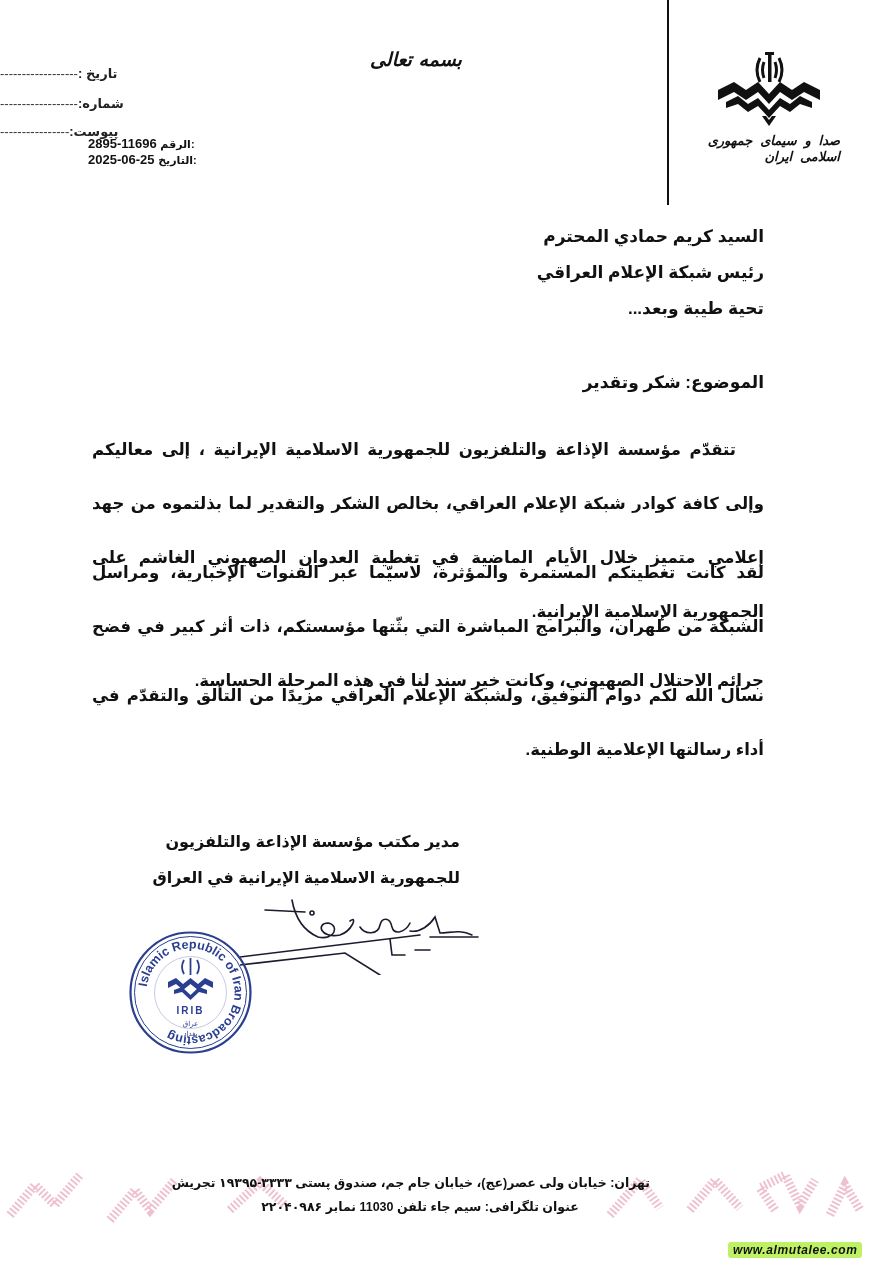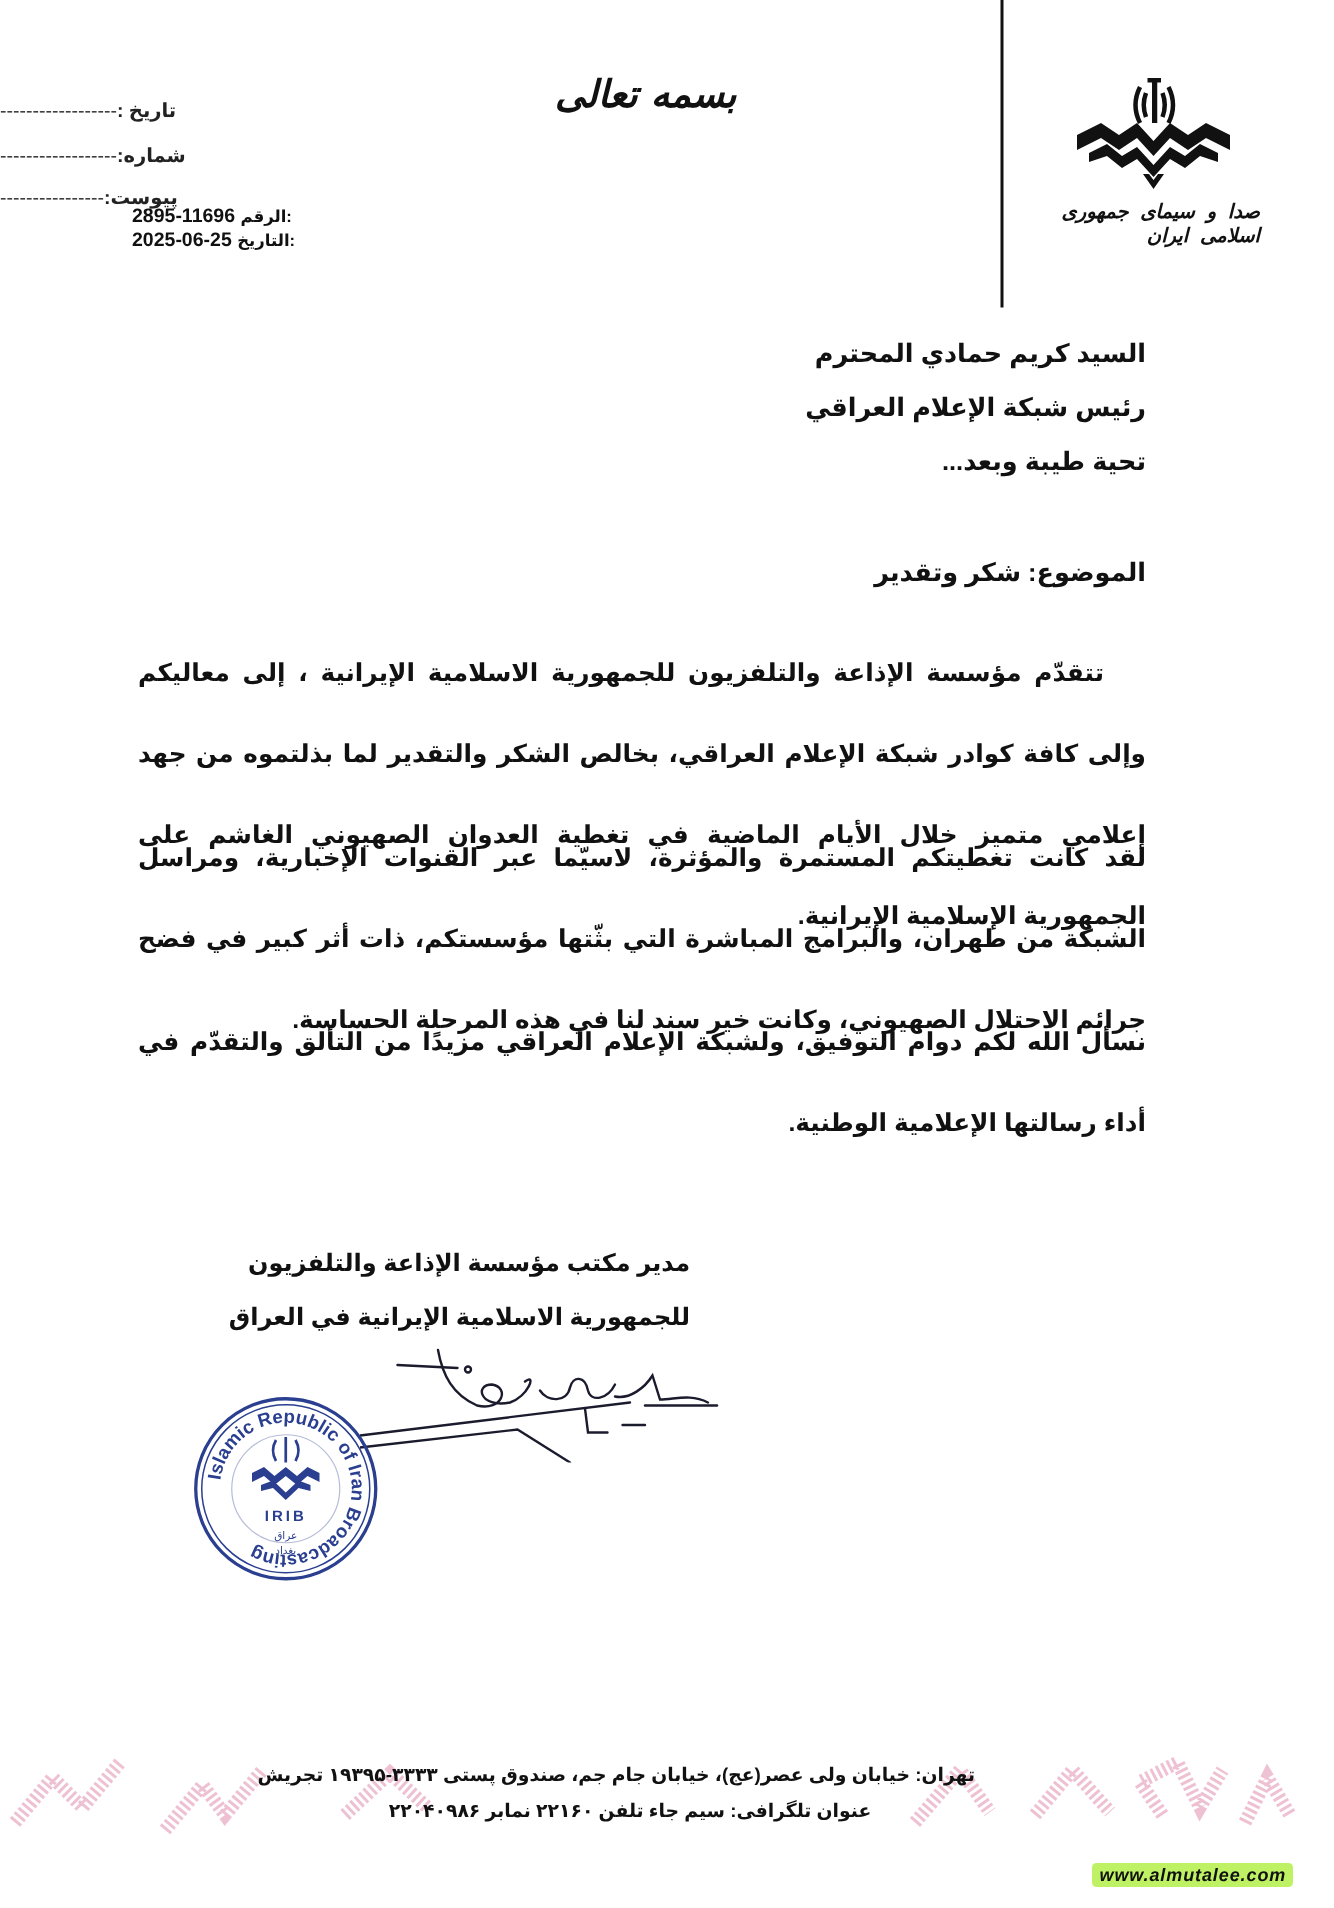--- a/index.html
+++ b/index.html
@@ -7,21 +7,21 @@
          font-family:"Liberation Sans", "DejaVu Sans", sans-serif; color:#111; }
 
   
   .field-row { position:absolute; left:0; font-size:13px; color:#222; white-space:nowrap; }
   .field-row .dashes { letter-spacing:0; color:#333; }
   .ref { position:absolute; font-weight:bold; font-size:13px; white-space:nowrap; color:#111; }
   .ref .lbl { font-size:11px; }
 
   
   .basmala { position:absolute; left:370px; top:48px; font-family:"DejaVu Serif", serif;
-             font-style:italic; font-weight:bold; font-size:25px; color:#111; direction:rtl; }
+             font-style:italic; font-weight:bold; font-size:19px; color:#111; direction:rtl; }
 
   
   .vline { position:absolute; left:667px; top:0; width:2px; height:205px; background:#111; }
 
   
   .logo { position:absolute; left:712px; top:50px; width:115px; height:80px; }
   .logo-caption { position:absolute; left:700px; top:133px; width:140px; font-family:Liberation Mono, monospace;
                   font-style:italic; font-weight:bold; font-size:13px; text-align:right; direction:rtl; color:#111; }
 
   
@@ -150,15 +150,15 @@
     <path d="M110 60 L135 30 L150 50 L175 20"></path>
     <path d="M230 50 L260 22 L285 45"></path>
     <path d="M610 55 L640 20 L660 48"></path>
     <path d="M690 50 L715 20 L740 48"></path>
     <path d="M775 50 L760 28 L785 15 L800 45 L815 20"></path>
     <path d="M830 55 L845 25 L860 50"></path>
   </g>
 </svg>
 
 <div class="footer-line" style="top:1175px;">تهران: خیابان ولی عصر(عج)، خیابان جام جم، صندوق پستی ۳۳۳۳-۱۹۳۹۵ تجریش</div>
-<div class="footer-line" style="top:1199px;">عنوان تلگرافی: سیم جاء تلفن ۲۲۱۶۰    نمابر ۲۲۰۴۰۹۸۶</div>
+<div class="footer-line" style="top:1199px;">عنوان تلگرافی: سیم جاء تلفن 11030    نمابر ۲۲۰۴۰۹۸۶</div>
 
 <div class="site">www.almutalee.com</div>
 
 </body></html>

